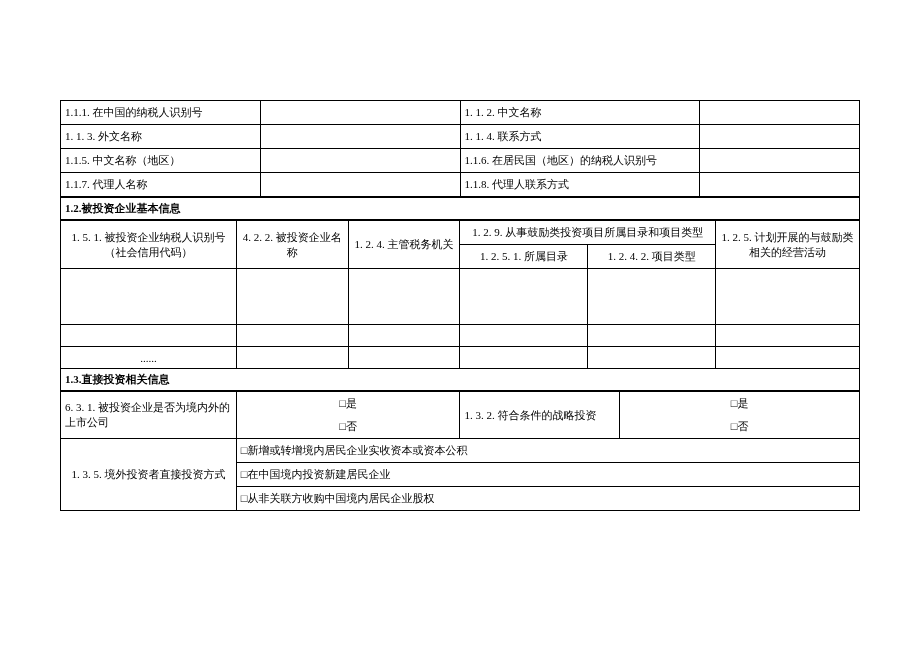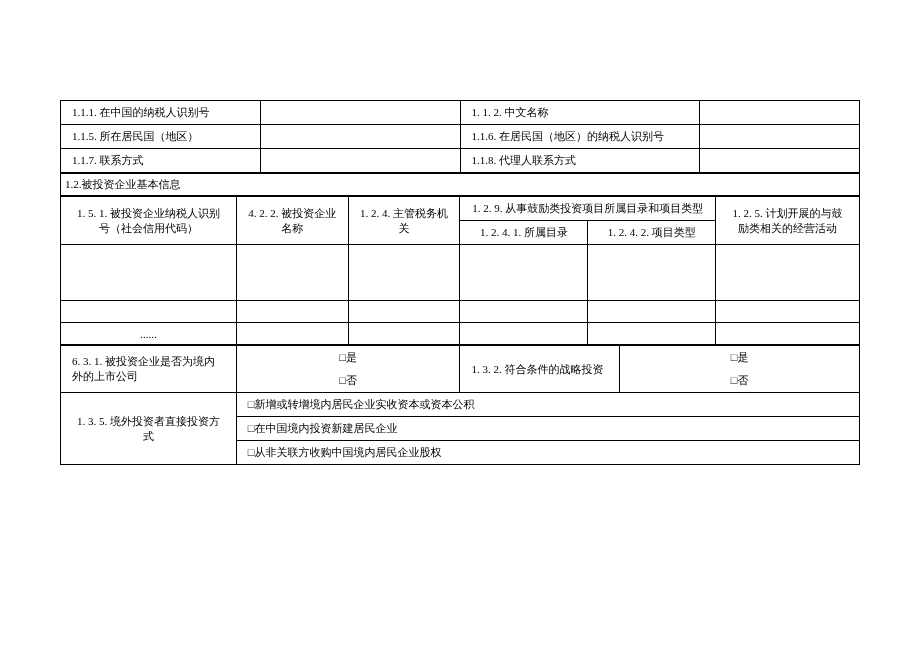--- a/index.html
+++ b/index.html
@@ -1,20 +1,20 @@
 <!DOCTYPE html>
 <html><head>
   <meta charset="utf-8">
   <style>
     * { box-sizing: border-box; margin: 0; padding: 0; }
     body { background: #fff; font-family: "SimSun", serif; font-size: 11px; color: #000; padding: 40px 60px; width: 920px; }
     .wrap { width: 800px; margin: 60px auto 0; }
     table { border-collapse: collapse; width: 100%; table-layout: fixed; }
-    td, th { border: 1px solid #000; padding: 4px 11px; vertical-align: middle; font-weight: normal; height: 22px; }
-    .sect { font-weight: normal; border: 1px solid #000; border-top: none; padding: 3px 4px; font-size: 11px; }
+    td, th { border: 1px solid #000; padding: 4px 4px; vertical-align: middle; font-weight: normal; height: 22px; }
+    .sect { font-weight: bold; border: 1px solid #000; border-top: none; padding: 3px 4px; font-size: 11px; }
     .sect:first-of-type { border-top: 1px solid #000; }
     .center { text-align: center; }
     .label { text-align: left; }
     .cbx { font-family: inherit; }
     .tall td { height: 56px; }
   </style>
 </head>
 <body>
 
 <div class="wrap">
@@ -27,27 +27,33 @@
         <col style="width:20%">
       </colgroup>
     <tbody>
         <tr>
       <td class="label">1.1.1. 在中国的纳税人识别号</td>
       <td></td>
       <td class="label">1. 1. 2. 中文名称</td>
       <td></td>
     </tr>
     <tr>
-      <td class="label">1.1.5. 所在居民国（地区）</td>
+      <td class="label">1. 1. 3. 外文名称</td>
+      <td></td>
+      <td class="label">1. 1. 4. 联系方式</td>
+      <td></td>
+    </tr>
+    <tr>
+      <td class="label">1.1.5. 中文名称（地区）</td>
       <td></td>
       <td class="label">1.1.6. 在居民国（地区）的纳税人识别号</td>
       <td></td>
     </tr>
     <tr>
-      <td class="label">1.1.7. 联系方式</td>
+      <td class="label">1.1.7. 代理人名称</td>
       <td></td>
       <td class="label">1.1.8. 代理人联系方式</td>
       <td></td>
     </tr>
   </tbody>
     </table>
 
   <div class="sect">1.2.被投资企业基本信息</div>
 
   <table>
@@ -61,21 +67,21 @@
     </colgroup>
     <tbody>
         <tr>
       <td rowspan="2" class="center">1. 5. 1. 被投资企业纳税人识别号（社会信用代码）</td>
       <td rowspan="2" class="center">4. 2. 2. 被投资企业名称</td>
       <td rowspan="2" class="center">1. 2. 4. 主管税务机关</td>
       <td colspan="2" class="center">1. 2. 9. 从事鼓励类投资项目所属目录和项目类型</td>
       <td rowspan="2" class="center">1. 2. 5. 计划开展的与鼓励类相关的经营活动</td>
     </tr>
     <tr>
-      <td class="center">1. 2. 4. 1. 所属目录</td>
+      <td class="center">1. 2. 5. 1. 所属目录</td>
       <td class="center">1. 2. 4. 2. 项目类型</td>
     </tr>
     <tr class="tall">
       <td></td>
           <td></td>
           <td></td>
           <td></td>
           <td></td>
           <td></td>
     </tr>
@@ -91,20 +97,21 @@
       <td class="center">......</td>
           <td></td>
           <td></td>
           <td></td>
           <td></td>
           <td></td>
     </tr>
   </tbody>
     </table>
 
+  <div class="sect">1.3.直接投资相关信息</div>
 
   <table>
     <colgroup>
       <col style="width:22%">
         <col style="width:28%">
         <col style="width:20%">
         <col style="width:30%">
     </colgroup>
     <tbody>
         <tr>

